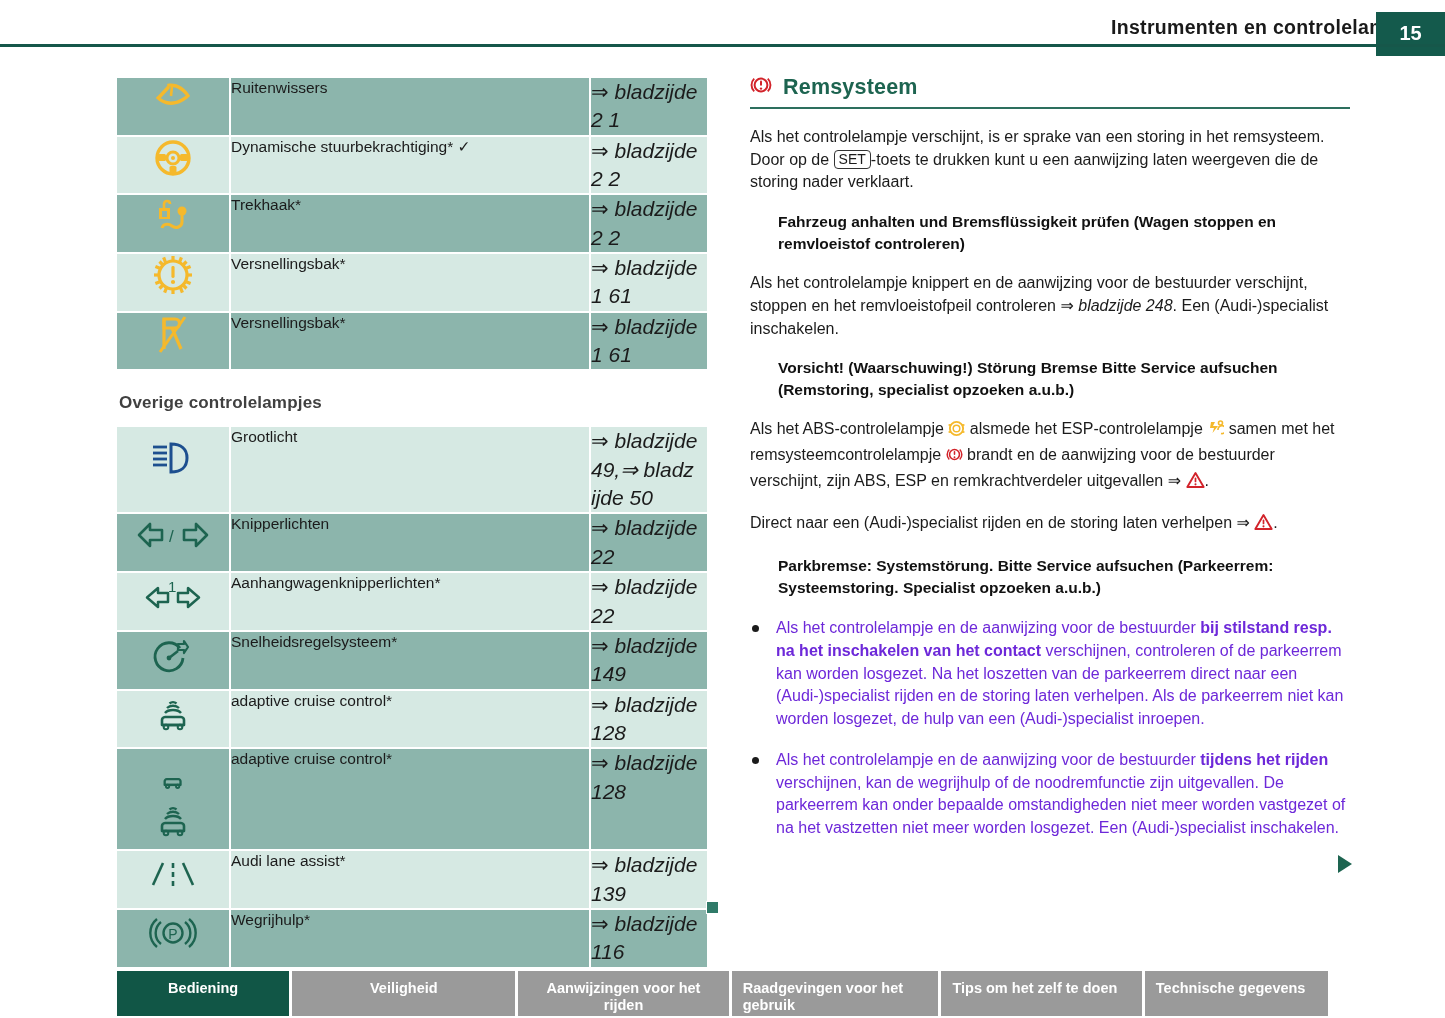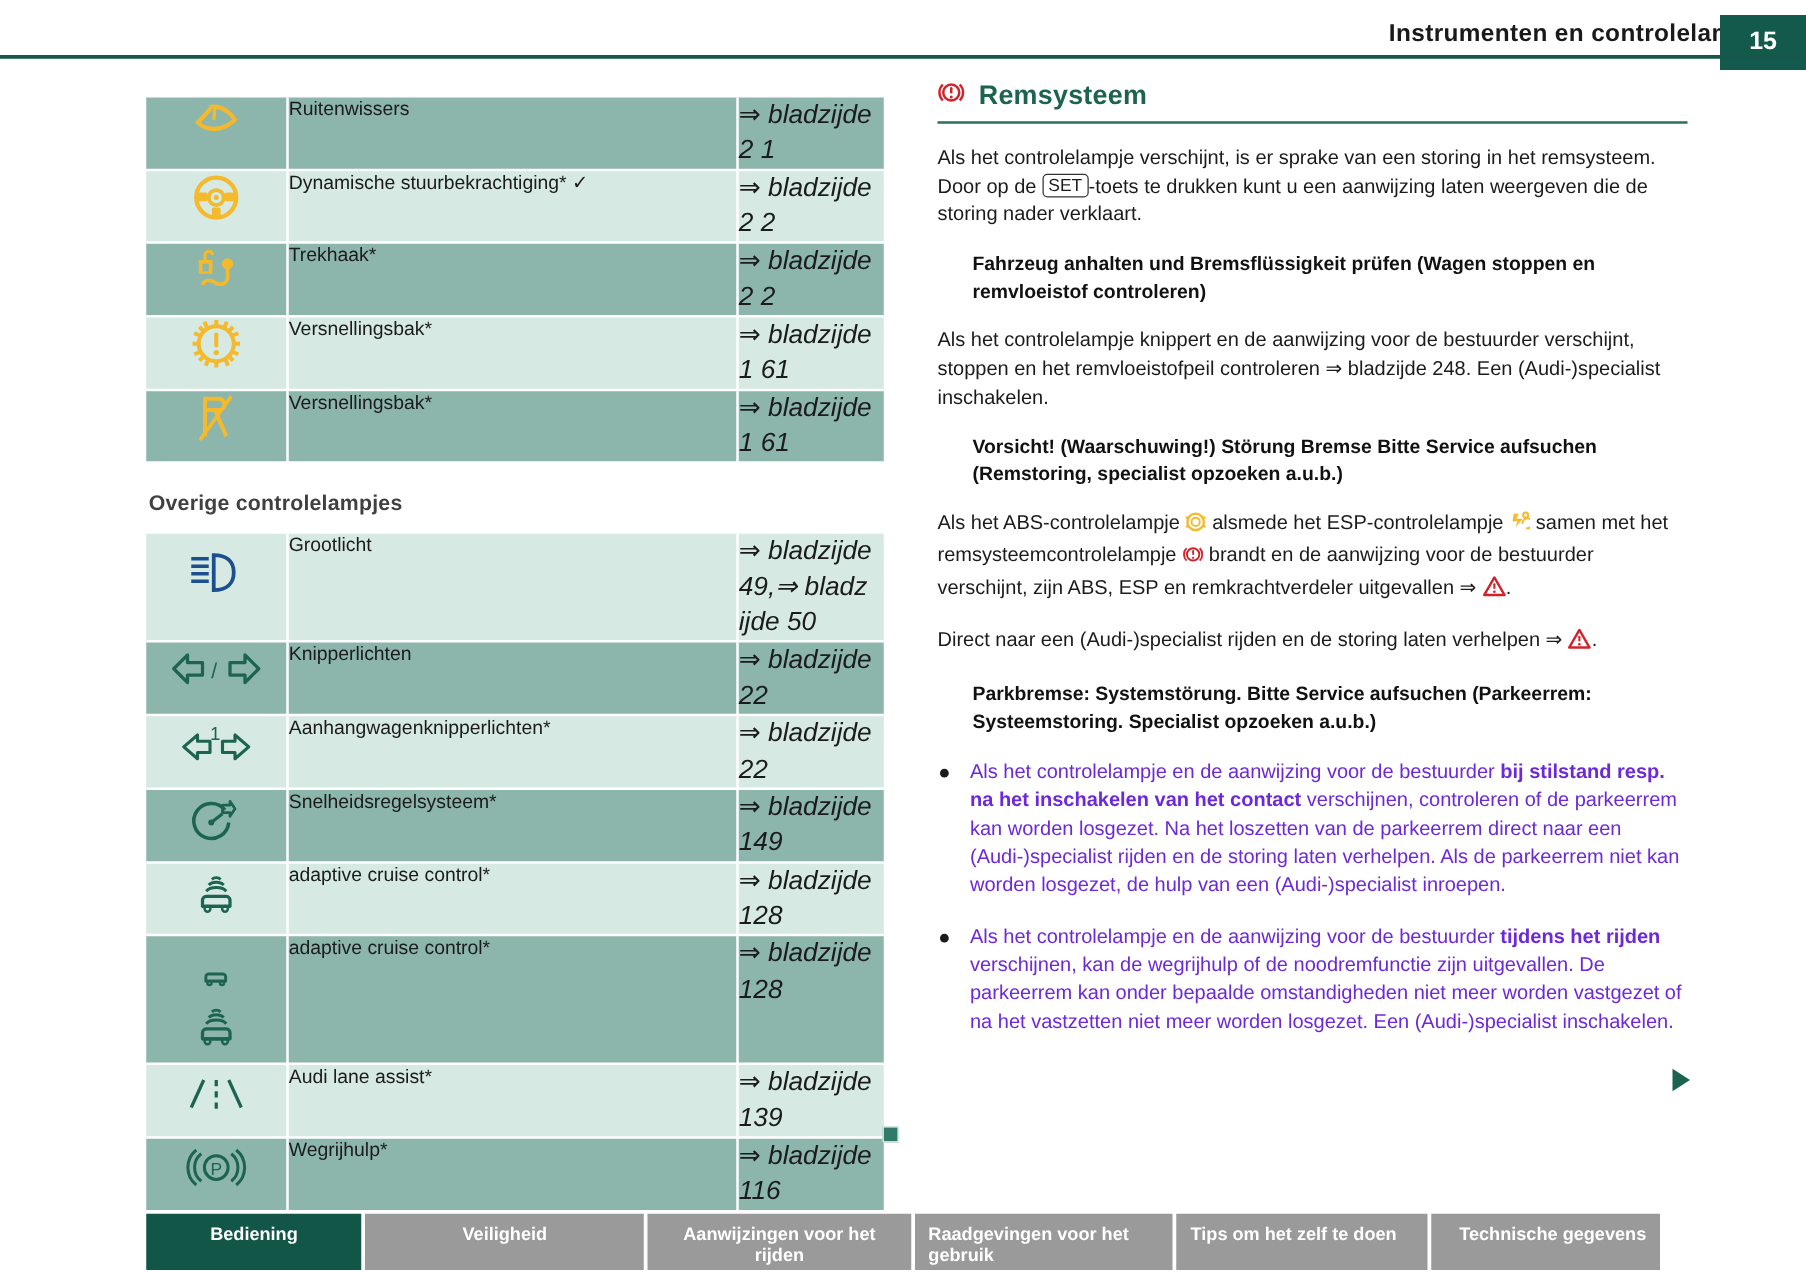--- a/index.html
+++ b/index.html
@@ -61,21 +61,21 @@
   }
 
   
   .col-left {
     position: absolute;
     left: 117px; top: 78px;
     width: 590px;
   }
   .col-right {
     position: absolute;
-    left: 750px; top: 63px;
+    left: 750px; top: 74px;
     width: 600px;
   }
 
   
   .lamp-table {
     width: 100%;
     border-collapse: collapse;
     table-layout: fixed;
   }
   .lamp-table col.c-icon { width: 113px; }
@@ -169,21 +169,21 @@
     margin-top: 18px;
     padding-left: 26px;
   }
   .bullet-dot {
     position: absolute;
     left: 2px; top: 8px;
     width: 7px; height: 7px;
     border-radius: 50%;
     background: #1b1b1b;
   }
-  .it { }
+  .it { font-style: italic; }
   .bd { font-weight: bold; }
   .arr { font-style: normal; }
 
   .setkey {
     display: inline-block;
     border: 1.4px solid #333;
     border-radius: 4px;
     padding: 0px 4px 1px 4px;
     font-size: 14px;
     line-height: 1.18;
@@ -222,21 +222,21 @@
     padding: 9px 11px 0 11px;
     line-height: 1.15;
     white-space: pre-line;
   }
   .foot-tab.active { background: #115646; }
   .ft-1 { width: 188px; }
   .ft-2 { width: 244px; }
   .ft-3 { width: 230px; }
   .ft-4 { width: 226px; text-align: left; }
   .ft-5 { width: 219px; text-align: left; }
-  .ft-6 { width: 200px; text-align: right; }
+  .ft-6 { width: 200px; text-align: left; }
 </style>
 </head>
 <body>
 
 <div id="page">
 
   <div class="header">
     <div class="header-title">Instrumenten en controlelampjes</div>
   </div>
   <div class="header-pagebox">15</div>

